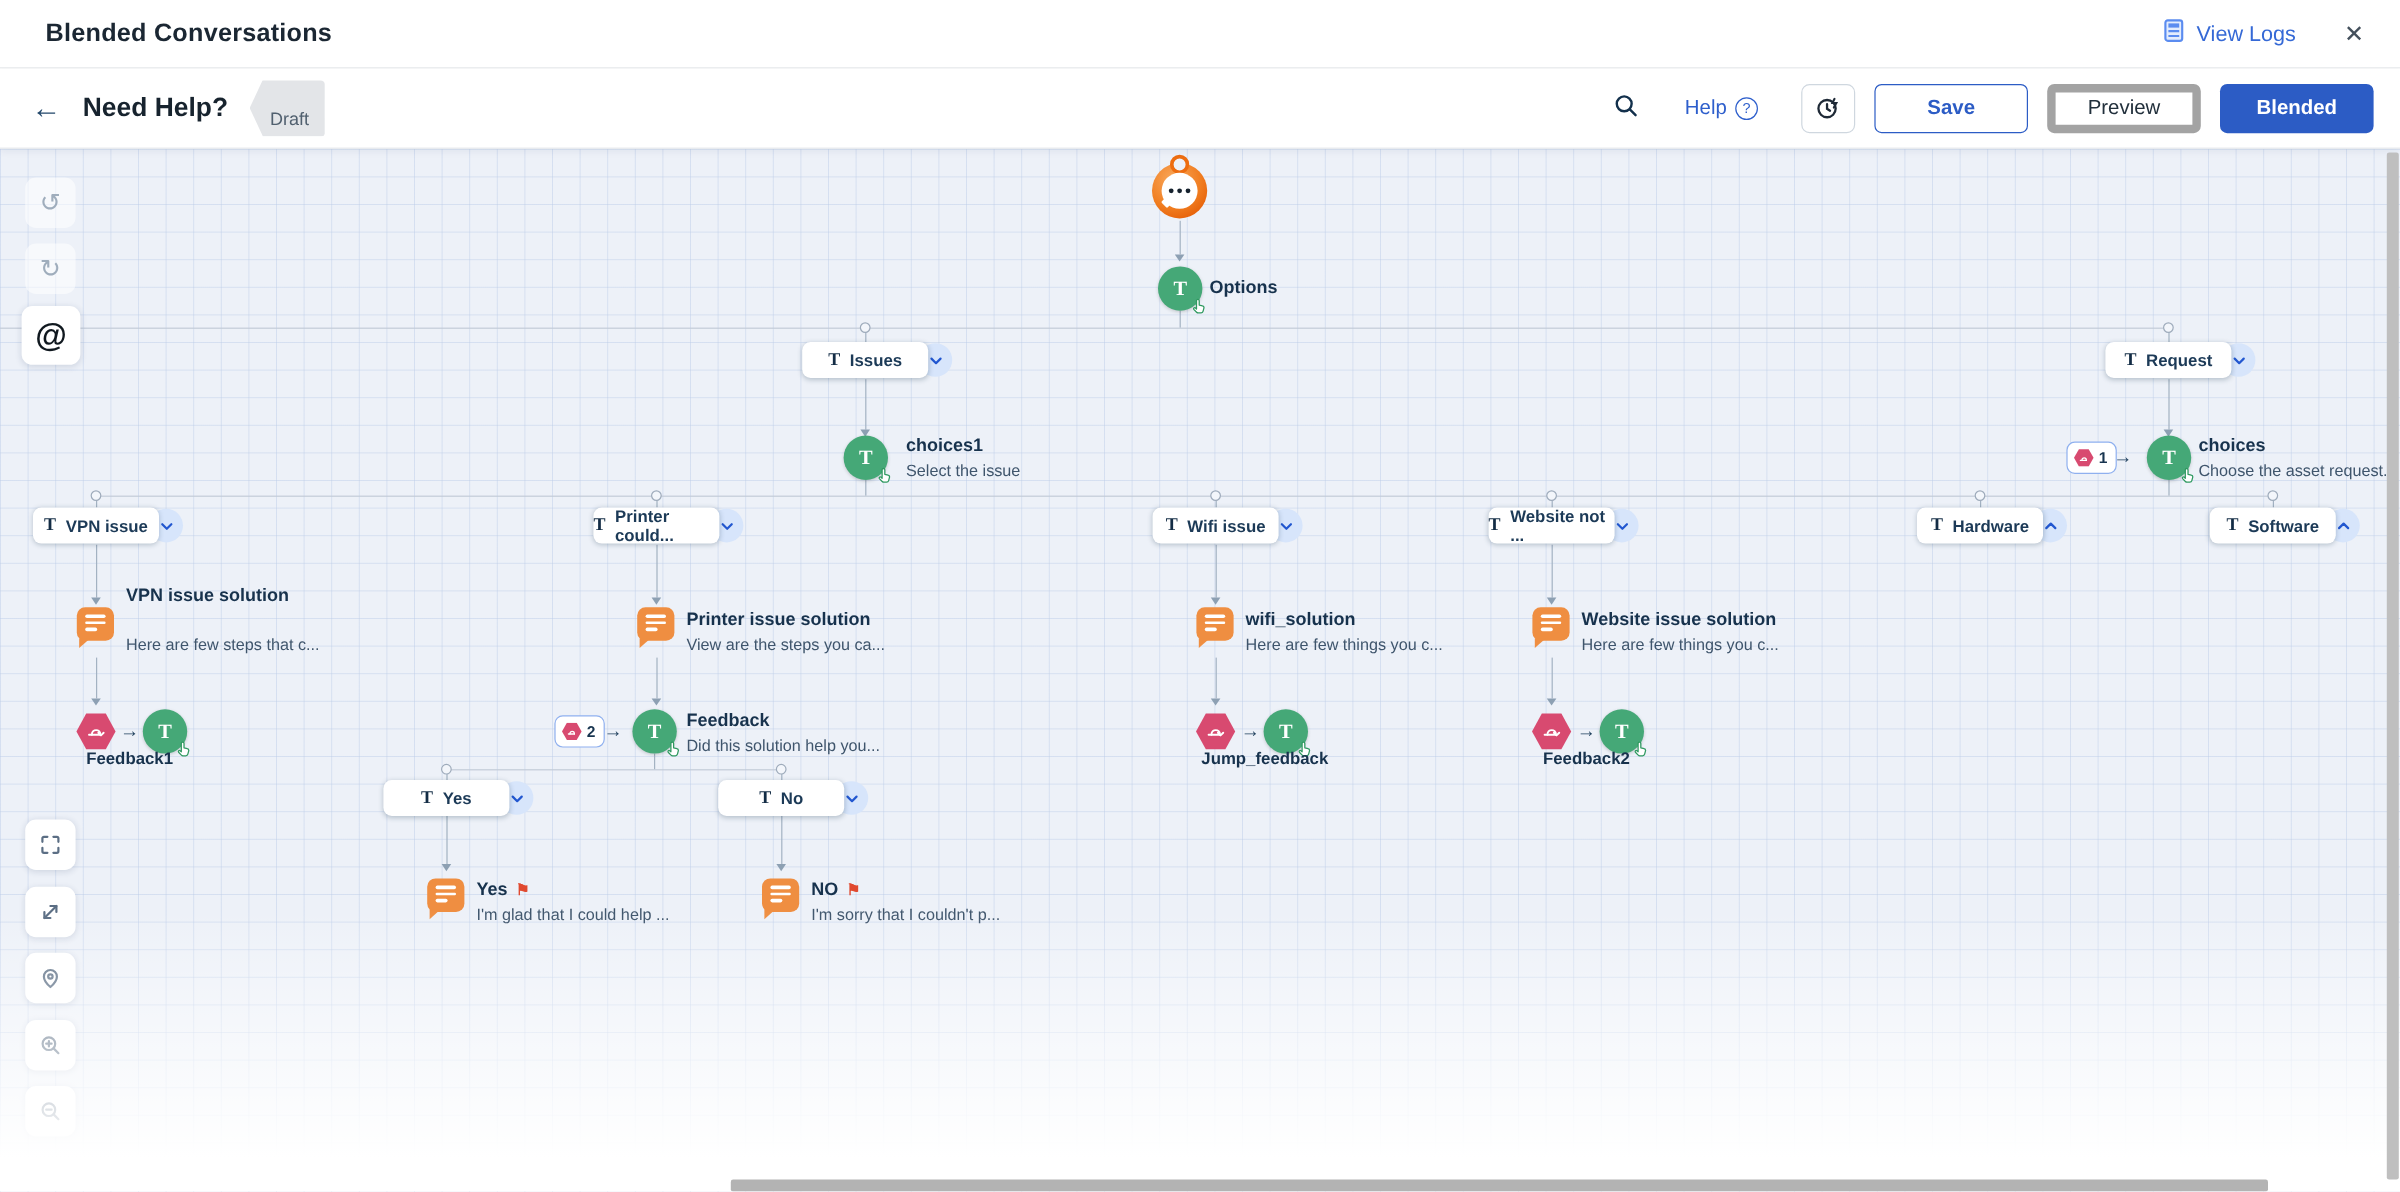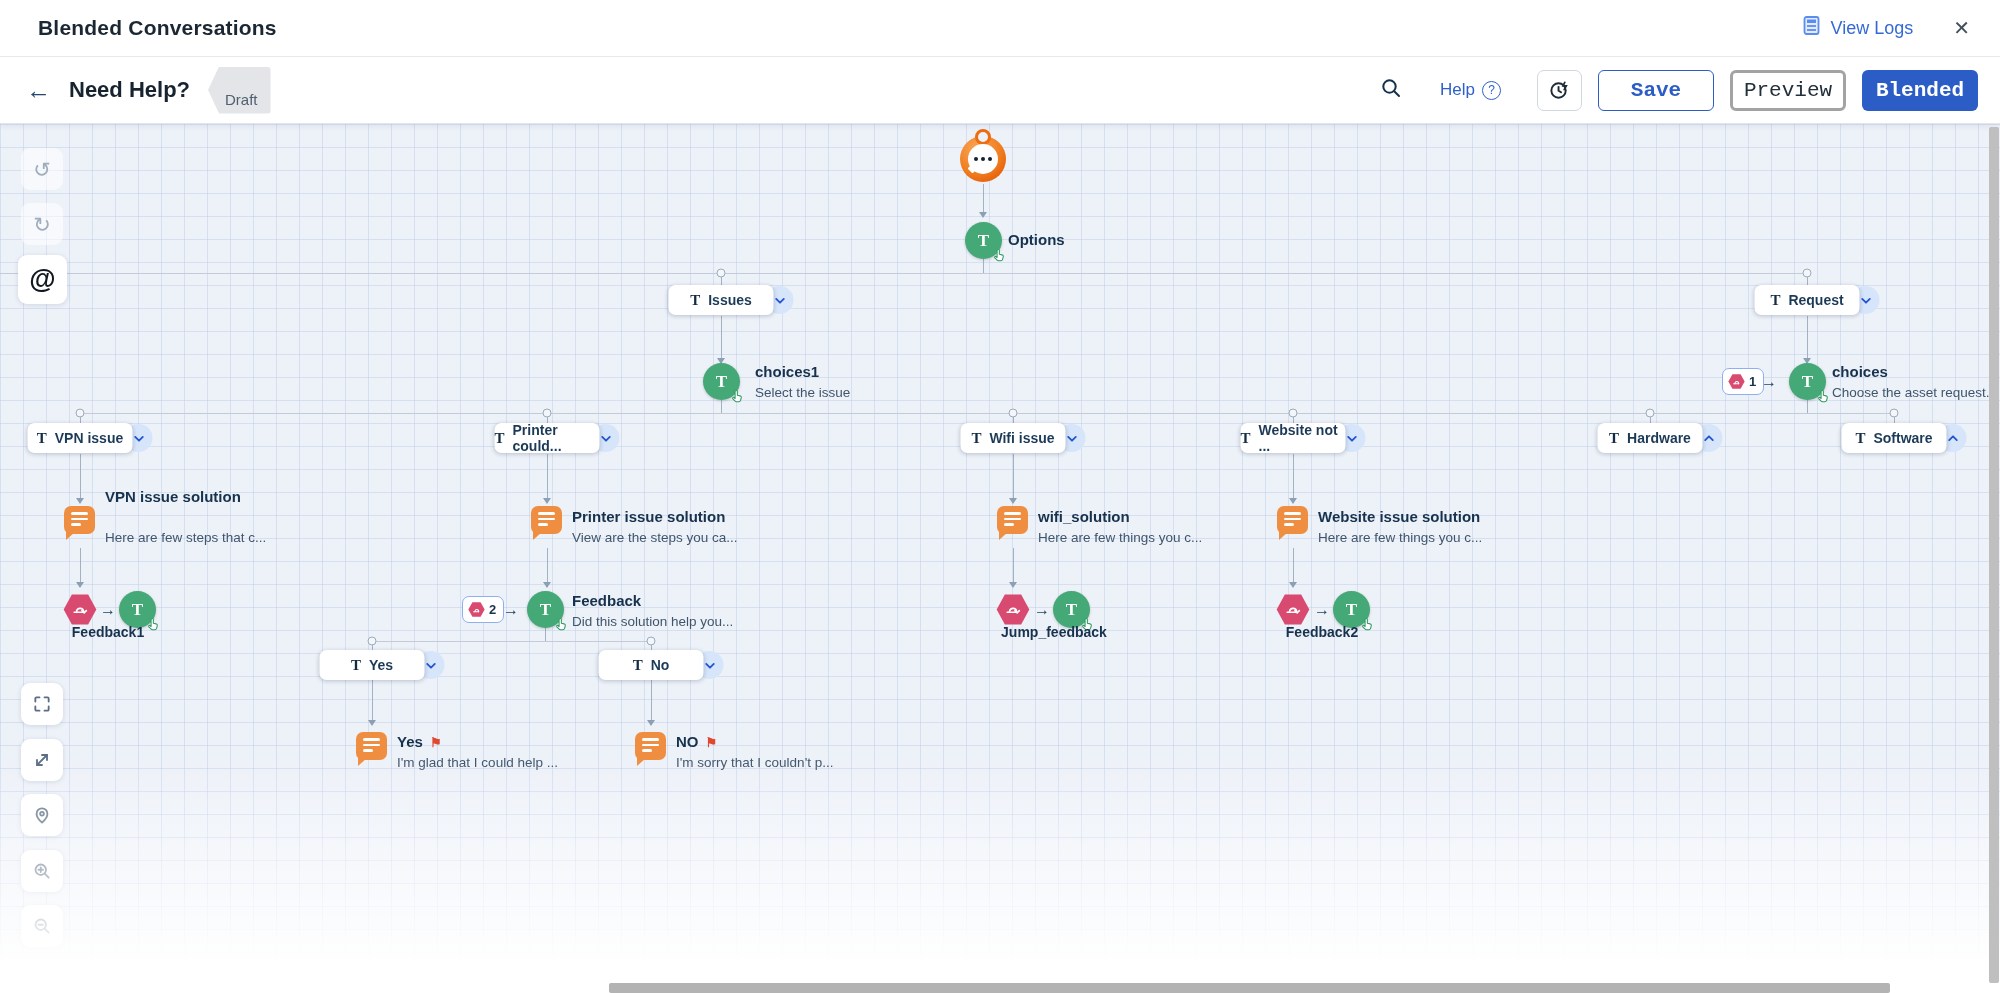--- a/index.html
+++ b/index.html
@@ -21,24 +21,24 @@
   .flow-name { font-size:22px; font-weight:700; color:#17232e; margin-right:18px; }
   .draft { background:#e3e5e8; color:#51606f; font-size:15px; padding:24px 13px 6px 17px;
     clip-path:polygon(11px 0,100% 0,100% 100%,11px 100%,0 50%); border-radius:4px; }
   .bb-right { margin-left:auto; display:flex; align-items:center; gap:16px; }
   .help-wrap { display:flex; align-items:center; gap:7px; margin:0 20px 0 22px; cursor:pointer; }
   .help-lbl { color:#2e5fcc; font-size:17px; }
   .help-q { width:19px; height:19px; border:1.6px solid #2e5fcc; border-radius:50%;
     color:#2e5fcc; font-size:12px; display:flex; align-items:center; justify-content:center; }
   .icon-btn { width:45px; height:41px; border:1px solid #cfd7df; border-radius:7px;
     background:#fff; display:flex; align-items:center; justify-content:center; cursor:pointer; }
-  .btn { height:41px; width:116px; border-radius:6px; font-size:21px; display:flex;
-    align-items:center; justify-content:center; cursor:pointer; background:#fff;font-family:Liberation Mono, monospace; }
+  .btn { height:41px; width:128px; border-radius:6px; font-size:17px; display:flex;
+    align-items:center; justify-content:center; cursor:pointer; background:#fff; }
   .btn.save { border:1.6px solid #2c5cc5; color:#2c5cc5; font-weight:600; }
-  .btn.preview { border:3px solid #a3a3a3; color:#22303c; }
+  .btn.preview { border:7px solid #a3a3a3; color:#22303c; }
   .btn.publish { border:none; background:#2c5cc5; color:#fff; font-weight:600; }
 
   
   .canvas { position:absolute; left:0; top:124px; width:2000px; height:869px;
     background-color:#edf1f8;
     background-image:
       linear-gradient(to right, rgba(190,206,233,.5) 1px, transparent 1px),
       linear-gradient(to bottom, rgba(190,206,233,.5) 1px, transparent 1px);
     background-size:23px 23px; overflow:hidden; }
   .canvas-fade { position:absolute; left:0; right:0; bottom:0; height:235px;

